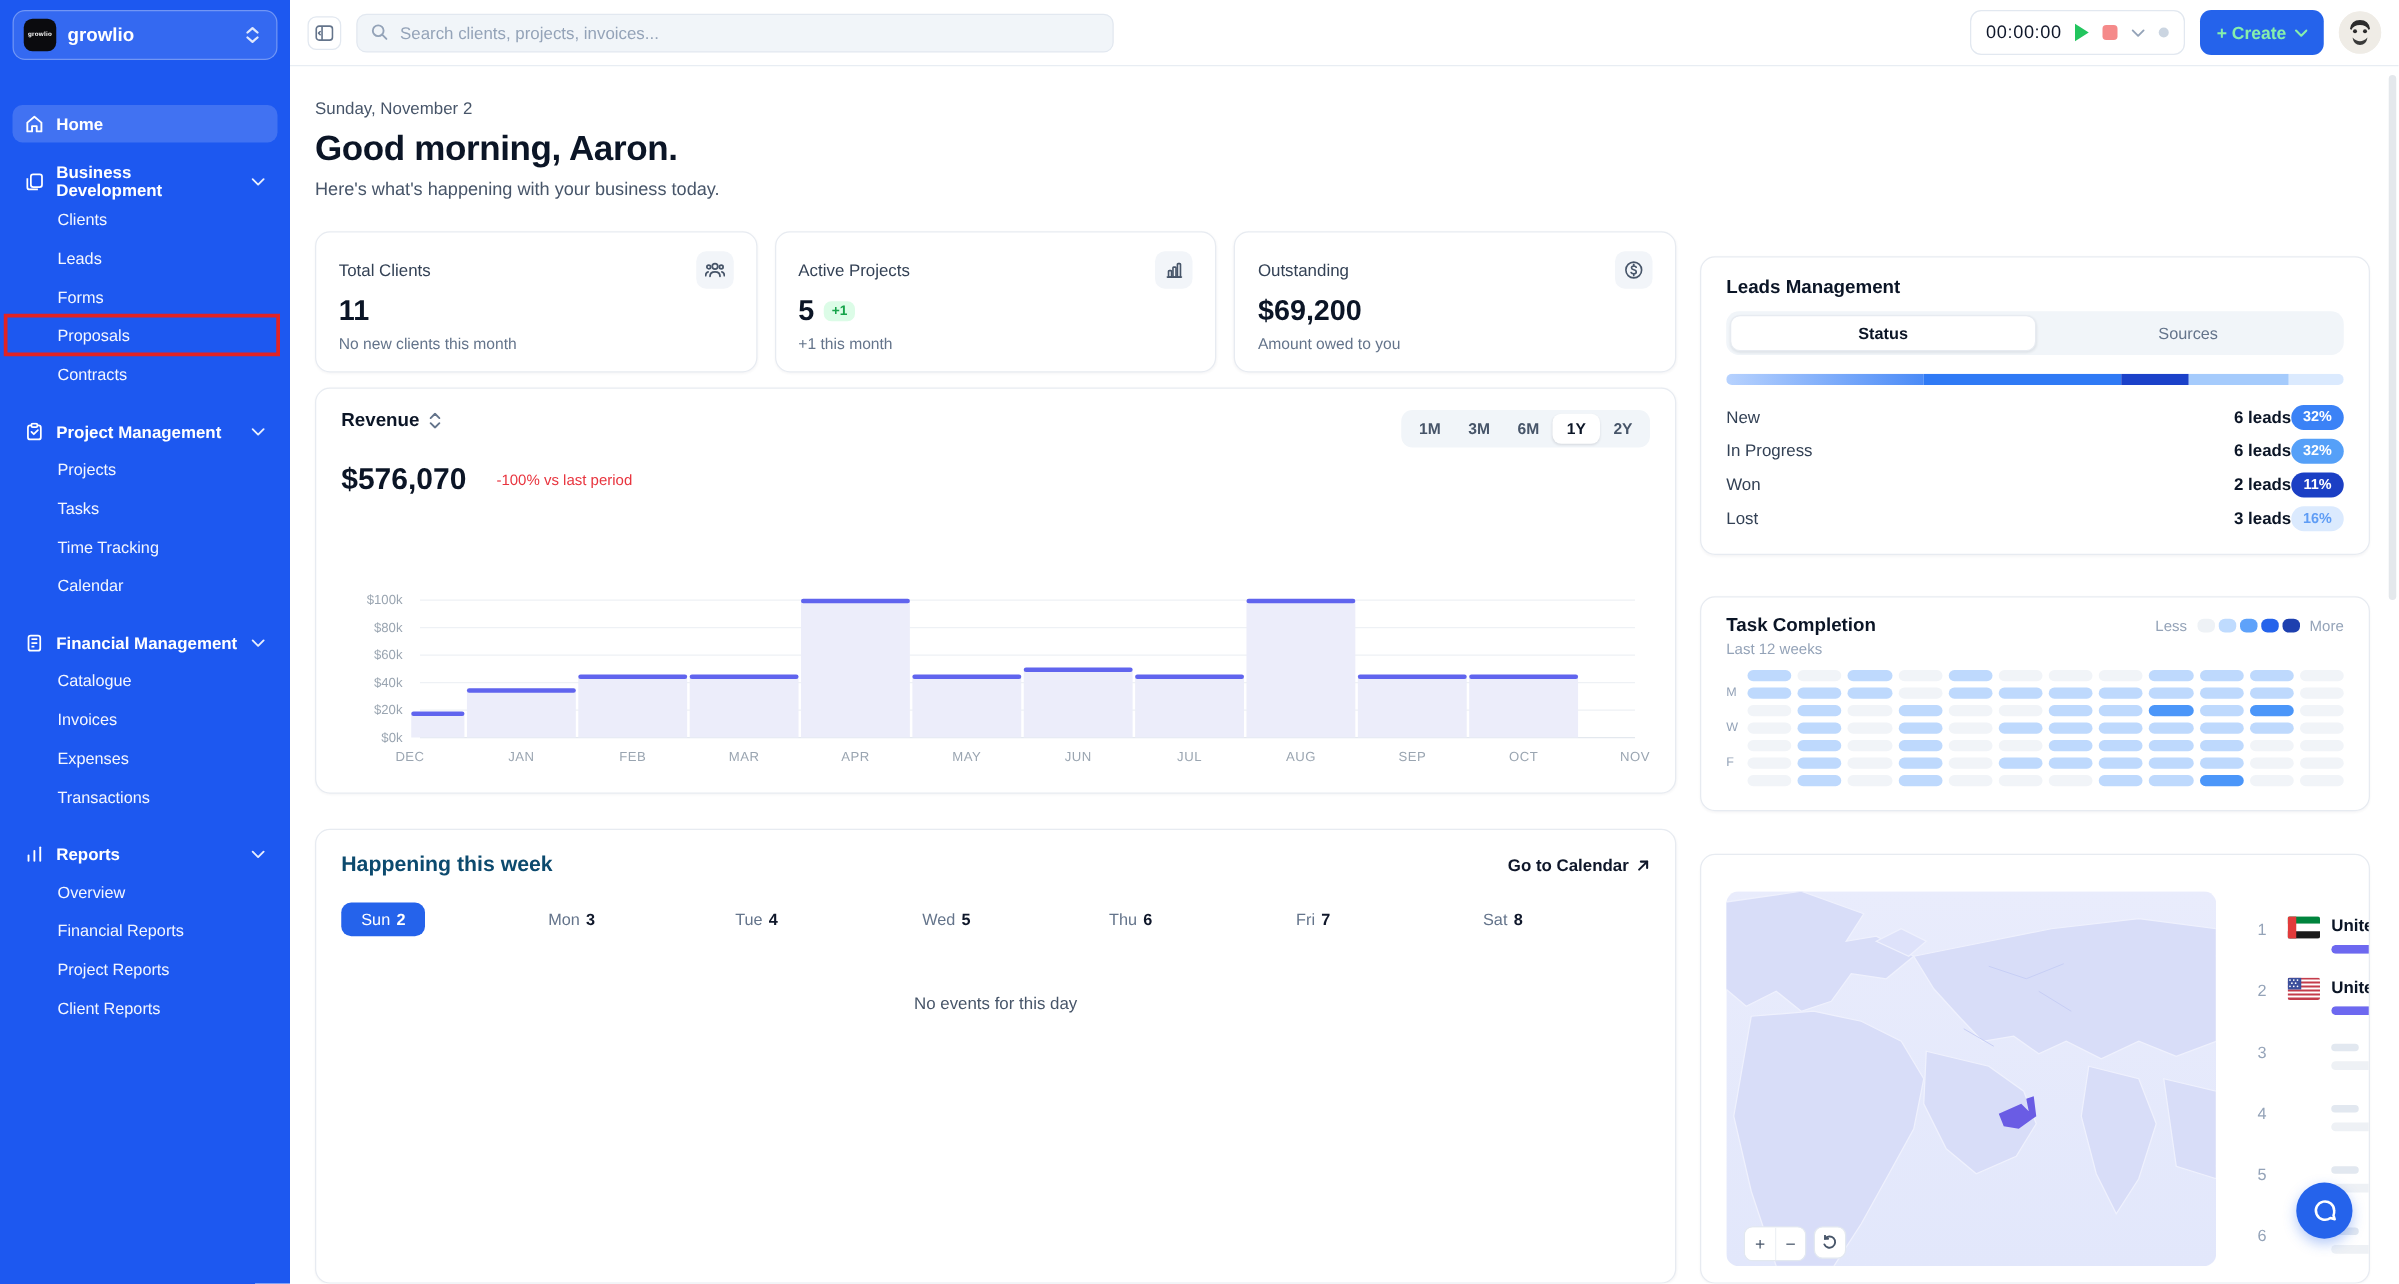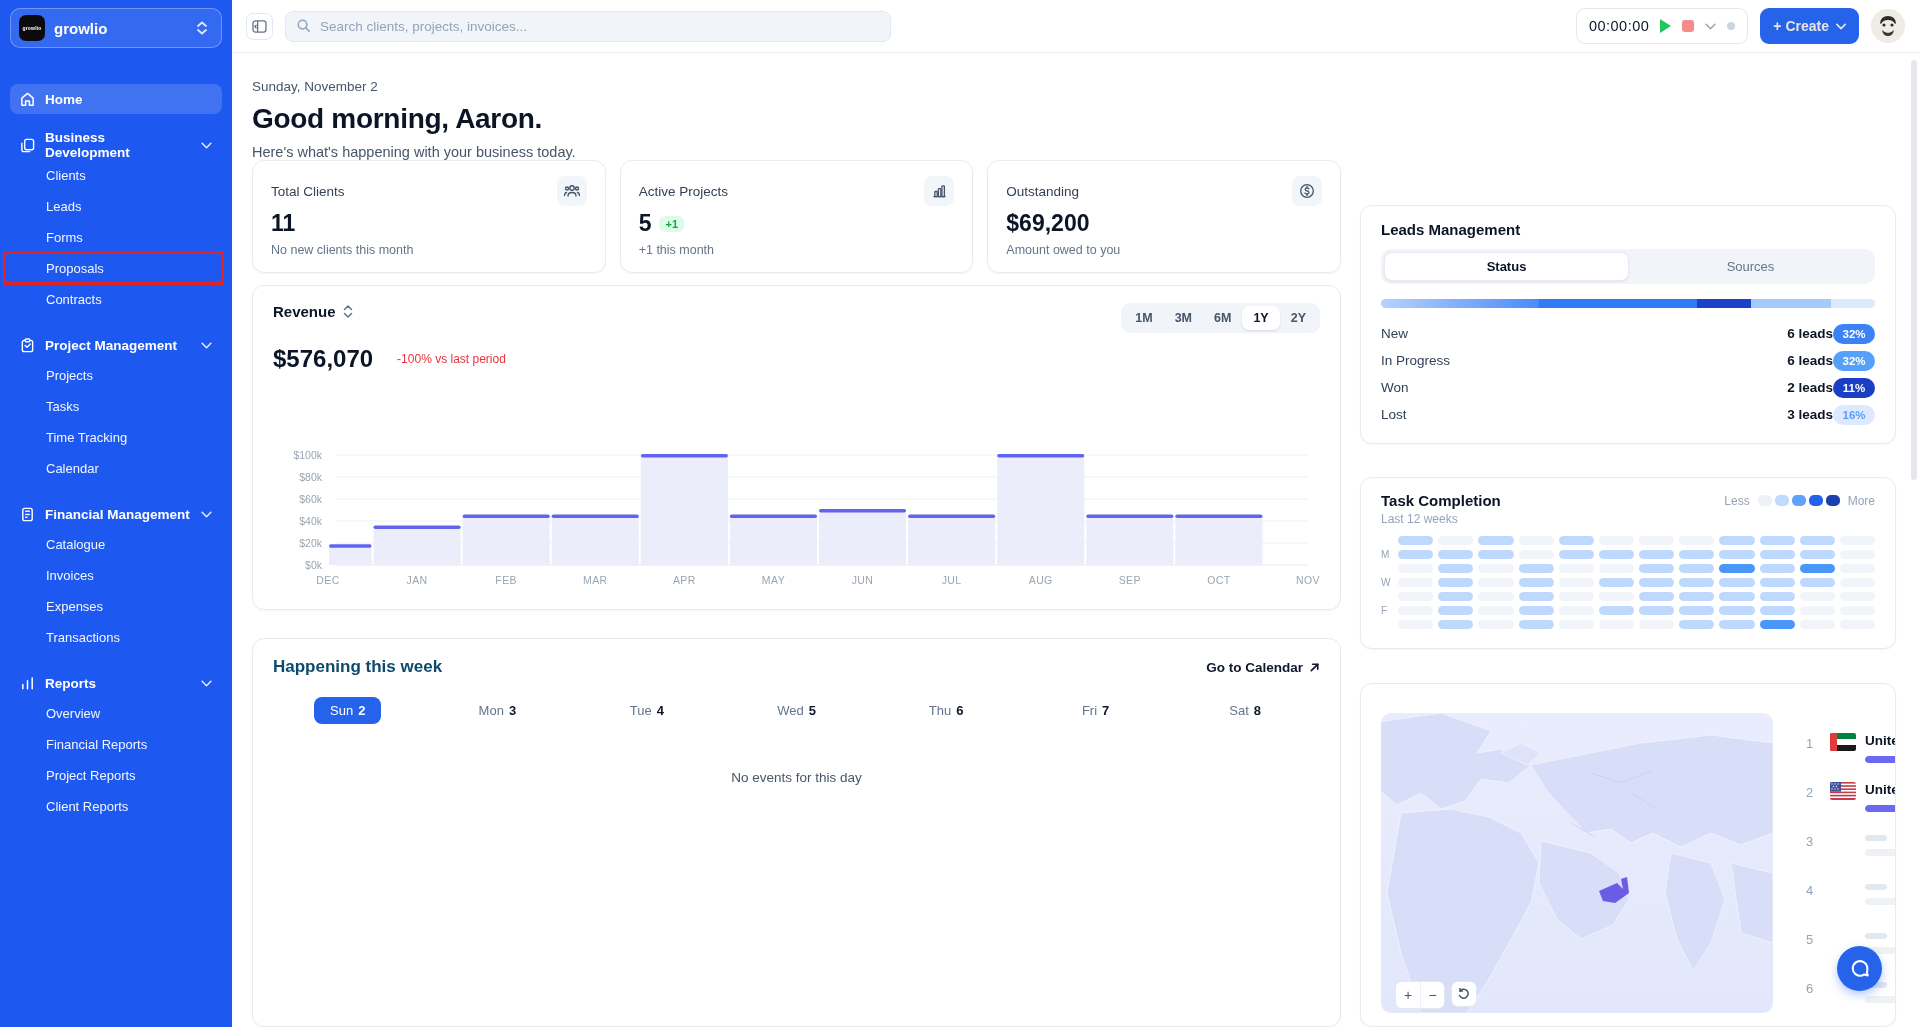--- a/index.html
+++ b/index.html
@@ -42,30 +42,30 @@
   .search-icon { position:absolute; left:11px; top:7px; color:#94a3b8; }
   .topbar-right { margin-left:auto; display:flex; align-items:center; gap:12px; }
   .timer { display:flex; align-items:center; gap:11px; height:36px; padding:0 12px; border:1px solid #e2e8f0;
     border-radius:9px; background:#fff; }
   .timer-time { font-size:14.5px; color:#0f172a; letter-spacing:.5px; }
   .play-btn { width:0; height:0; border-left:11px solid #22c55e; border-top:7px solid transparent; border-bottom:7px solid transparent; cursor:pointer; }
   .stop-btn { width:12px; height:12px; border-radius:3px; background:#f58a8a; cursor:pointer; }
   .timer-chev { color:#94a3b8; cursor:pointer; display:flex; }
   .timer-dot { width:8px; height:8px; border-radius:50%; background:#cbd5e1; }
   .create-btn { display:flex; align-items:center; gap:7px; height:36px; padding:0 13px; border-radius:9px;
-    background:#2563eb; color:#e5e5e5; font-size:14px; font-weight:bold; border:none; cursor:pointer; font-family:inherit; }
+    background:#2563eb; color:#86efac; font-size:14px; font-weight:bold; border:none; cursor:pointer; font-family:inherit; }
   .avatar { width:34px; height:34px; border-radius:50%; background:#efece6; overflow:hidden; cursor:pointer; flex:none; }
 
   .content { flex:1; display:flex; gap:19px; padding:26px 23px 0 20px; overflow:hidden; }
   .col-left { width:1089px; flex:none; display:flex; flex-direction:column; }
   .col-right { width:536px; flex:none; display:flex; flex-direction:column; padding-top:126px; }
 
   .date-line { font-size:13.5px; color:#475569; }
   .hello { font-size:28px; font-weight:bold; color:#0b1526; margin-top:9px; letter-spacing:-.3px; }
-  .sub-line { font-size:14.5px; color:#475569; margin-top:9px; }
+  .sub-line { font-size:14.5px; color:#475569; margin-top:9px; margin-bottom:25px; }
 
   .card { background:#fff; border:1px solid #e7ebf1; border-radius:12px; box-shadow:0 1px 2px rgba(16,24,40,.04); }
 
   .stats-row { display:grid; grid-template-columns:repeat(3,1fr); gap:14px; height:110px; flex:none; }
   .stat-card { padding:15px 18px; }
   .stat-head { display:flex; align-items:center; justify-content:space-between; }
   .stat-label { font-size:13.5px; color:#334155; }
   .stat-icon { width:30px; height:30px; border-radius:8px; background:#f2f5f9; color:#475569;
     display:flex; align-items:center; justify-content:center; }
   .stat-value-row { display:flex; align-items:center; gap:8px; margin-top:4px; }
@@ -82,21 +82,21 @@
   .range-btn.active { background:#fff; color:#0b1526; box-shadow:0 1px 2px rgba(16,24,40,.12); }
   .rev-amount-row { display:flex; align-items:center; gap:24px; margin-top:12px; }
   .rev-amount { font-size:24px; font-weight:bold; color:#0b1526; }
   .rev-delta { font-size:12px; color:#e8343e; }
 
   .week-card { margin-top:28px; flex:1; padding:18px 20px; }
   .week-head { display:flex; align-items:center; justify-content:space-between; }
   .week-title { font-size:17px; font-weight:bold; color:#0c4a6e; }
   .cal-link { display:flex; align-items:center; gap:6px; font-size:13.5px; font-weight:bold; color:#0f172a; cursor:pointer; }
   .days-row { display:grid; grid-template-columns:repeat(7,1fr); margin-top:20px; }
-  .day-cell { display:flex; justify-content:center; }
+  .day-cell { display:flex; }
   .day-pill { display:flex; align-items:center; gap:5px; font-size:13px; color:#64748b; padding:6px 16px; border-radius:8px; cursor:pointer; }
   .day-pill .num { font-weight:bold; color:#0f172a; }
   .day-pill.active { background:#2563eb; color:#fff; }
   .day-pill.active .num { color:#fff; }
   .no-events { text-align:center; font-size:13.5px; color:#475569; margin-top:46px; }
 
   .leads-card { height:239px; flex:none; padding:15px 20px; }
   .panel-title { font-size:15px; font-weight:bold; color:#0b1526; }
   .tabs { display:flex; background:#f1f5f9; border-radius:10px; padding:3px; margin-top:11px; }
   .tab { flex:1; text-align:center; font-size:13px; color:#64748b; padding:7px 0; border-radius:8px; cursor:pointer; }

